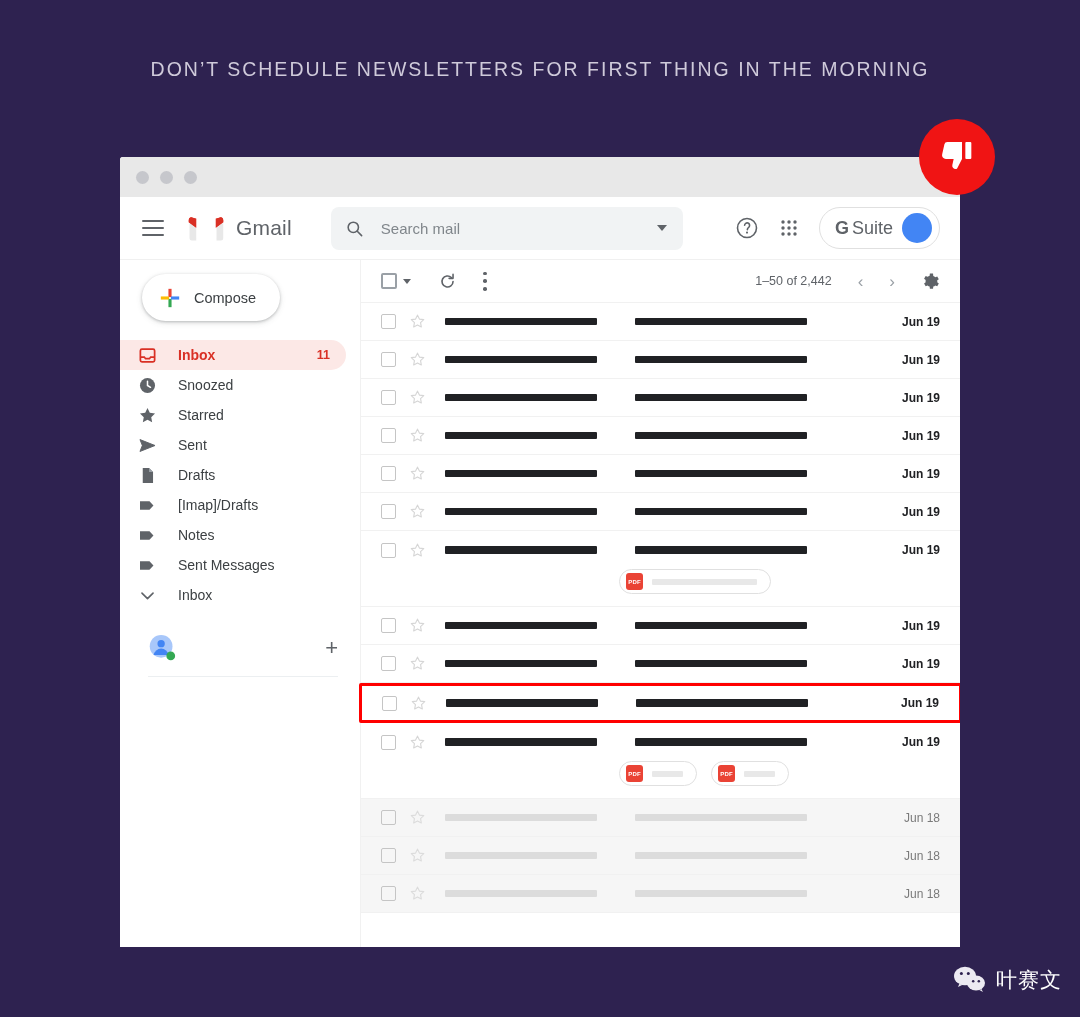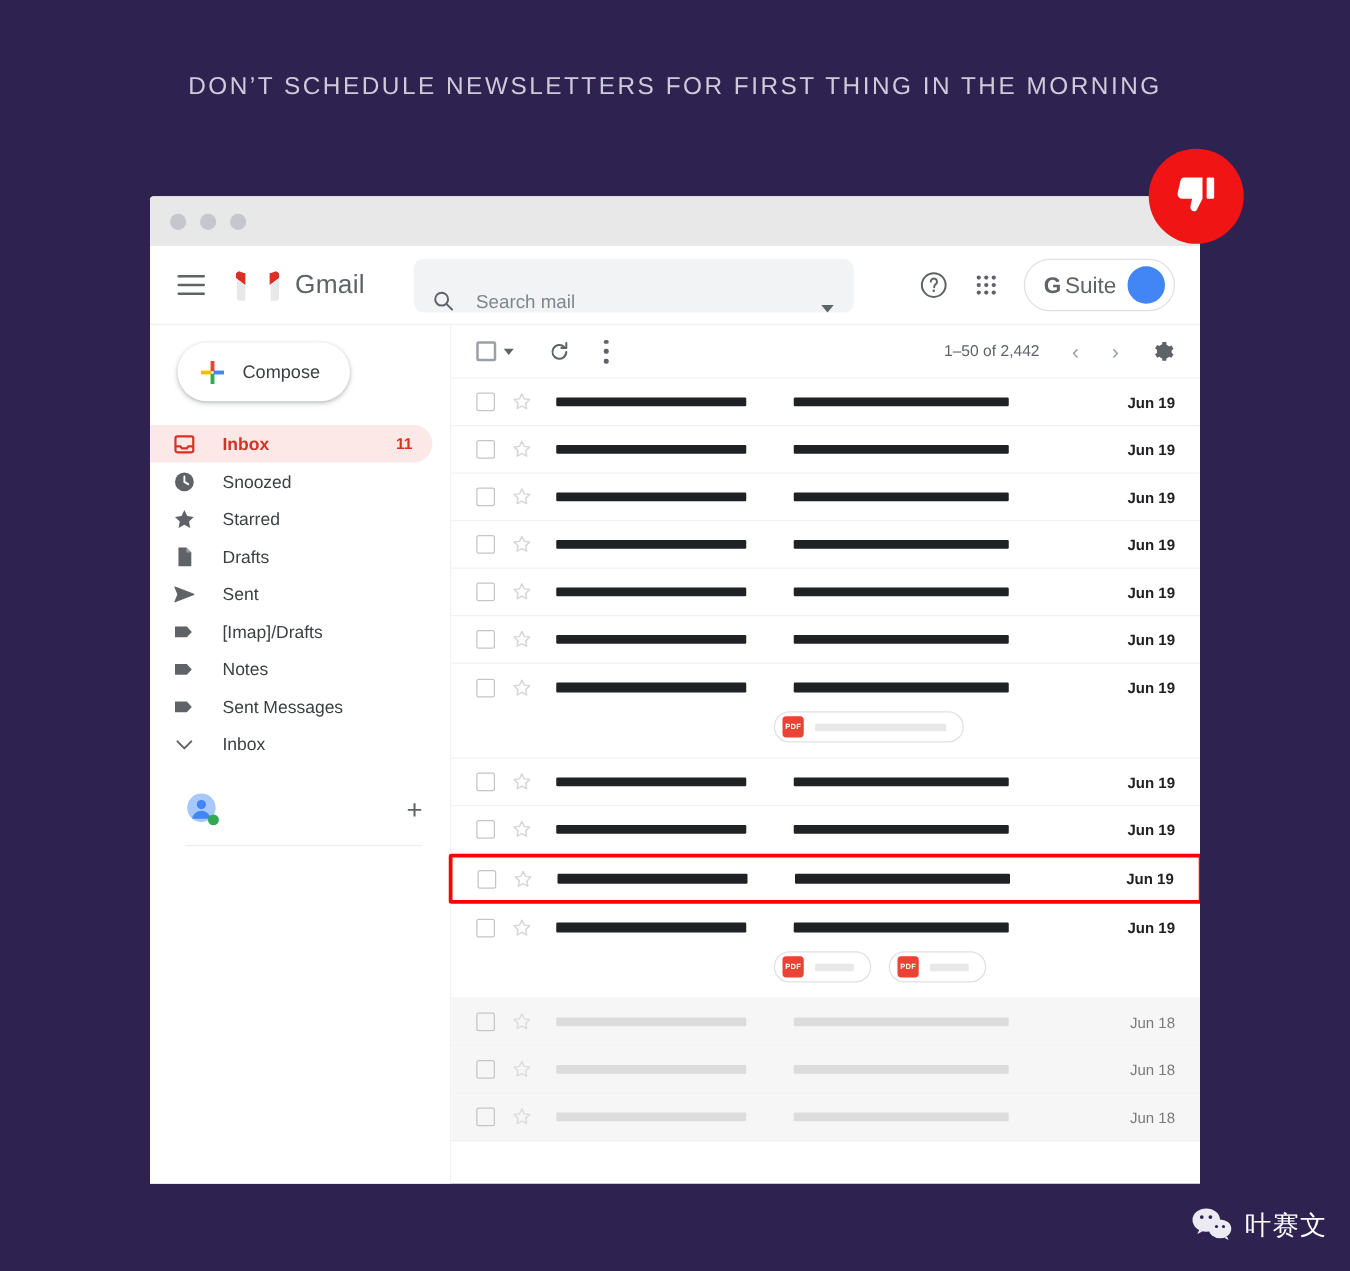--- a/index.html
+++ b/index.html
@@ -54,21 +54,21 @@
 
   .gmail-logo { margin-left:24px; display:flex; align-items:center; gap:12px; }
   .mlogo { width:36px; height:27px; }
   .gmail-word { font-size:21px; color:#5f6368; font-weight:400; letter-spacing:.2px; }
 
   .searchbar {
     margin-left:39px;
     width:352px; height:43px;
     background:#f1f3f4;
     border-radius:8px;
-    display:flex; align-items:flex-end;
+    display:flex; align-items:center;
     padding:0 14px;
     position:relative;
   }
   .search-icon { width:19px; height:19px; flex:none; }
   .search-ph { margin-left:17px; color:#80868b; font-size:15px; }
   .caret-down {
     position:absolute; right:16px;
     width:0;height:0;
     border-left:5px solid transparent;
     border-right:5px solid transparent;
@@ -335,34 +335,34 @@
             <svg viewBox="0 0 24 24" width="19" height="19">
               <path d="M12 2.6l2.9 6 6.6.9-4.8 4.6 1.2 6.5L12 17.5 6.1 20.6l1.2-6.5L2.5 9.5l6.6-.9z" fill="#5f6368"></path>
             </svg>
           </span>
           <span class="nlabel">Starred</span>
         </div>
 
         <div class="navitem">
           <span class="nicon">
             <svg viewBox="0 0 24 24" width="19" height="19">
+              <path d="M2.5 4.5L21.5 12 2.5 19.5l3-7.5-3-7.5zM5.5 12H14" fill="#5f6368" stroke="#5f6368" stroke-width="1.2" stroke-linejoin="round"></path>
+            </svg>
+          </span>
+          <span class="nlabel">Sent</span>
+        </div>
+
+        <div class="navitem">
+          <span class="nicon">
+            <svg viewBox="0 0 24 24" width="19" height="19">
               <path d="M6 2.5h8l5 5v14H6z" fill="#5f6368"></path>
               <path d="M14 2.5v5h5" fill="#9aa0a6"></path>
             </svg>
           </span>
           <span class="nlabel">Drafts</span>
-        </div>
-
-        <div class="navitem">
-          <span class="nicon">
-            <svg viewBox="0 0 24 24" width="19" height="19">
-              <path d="M2.5 4.5L21.5 12 2.5 19.5l3-7.5-3-7.5zM5.5 12H14" fill="#5f6368" stroke="#5f6368" stroke-width="1.2" stroke-linejoin="round"></path>
-            </svg>
-          </span>
-          <span class="nlabel">Sent</span>
         </div>
 
         <div class="navitem">
           <span class="nicon">
             <svg viewBox="0 0 24 24" width="19" height="19">
               <path d="M2.5 6.5h12l5 5.5-5 5.5h-12z" fill="#5f6368"></path>
             </svg>
           </span>
           <span class="nlabel">[Imap]/Drafts</span>
         </div>

